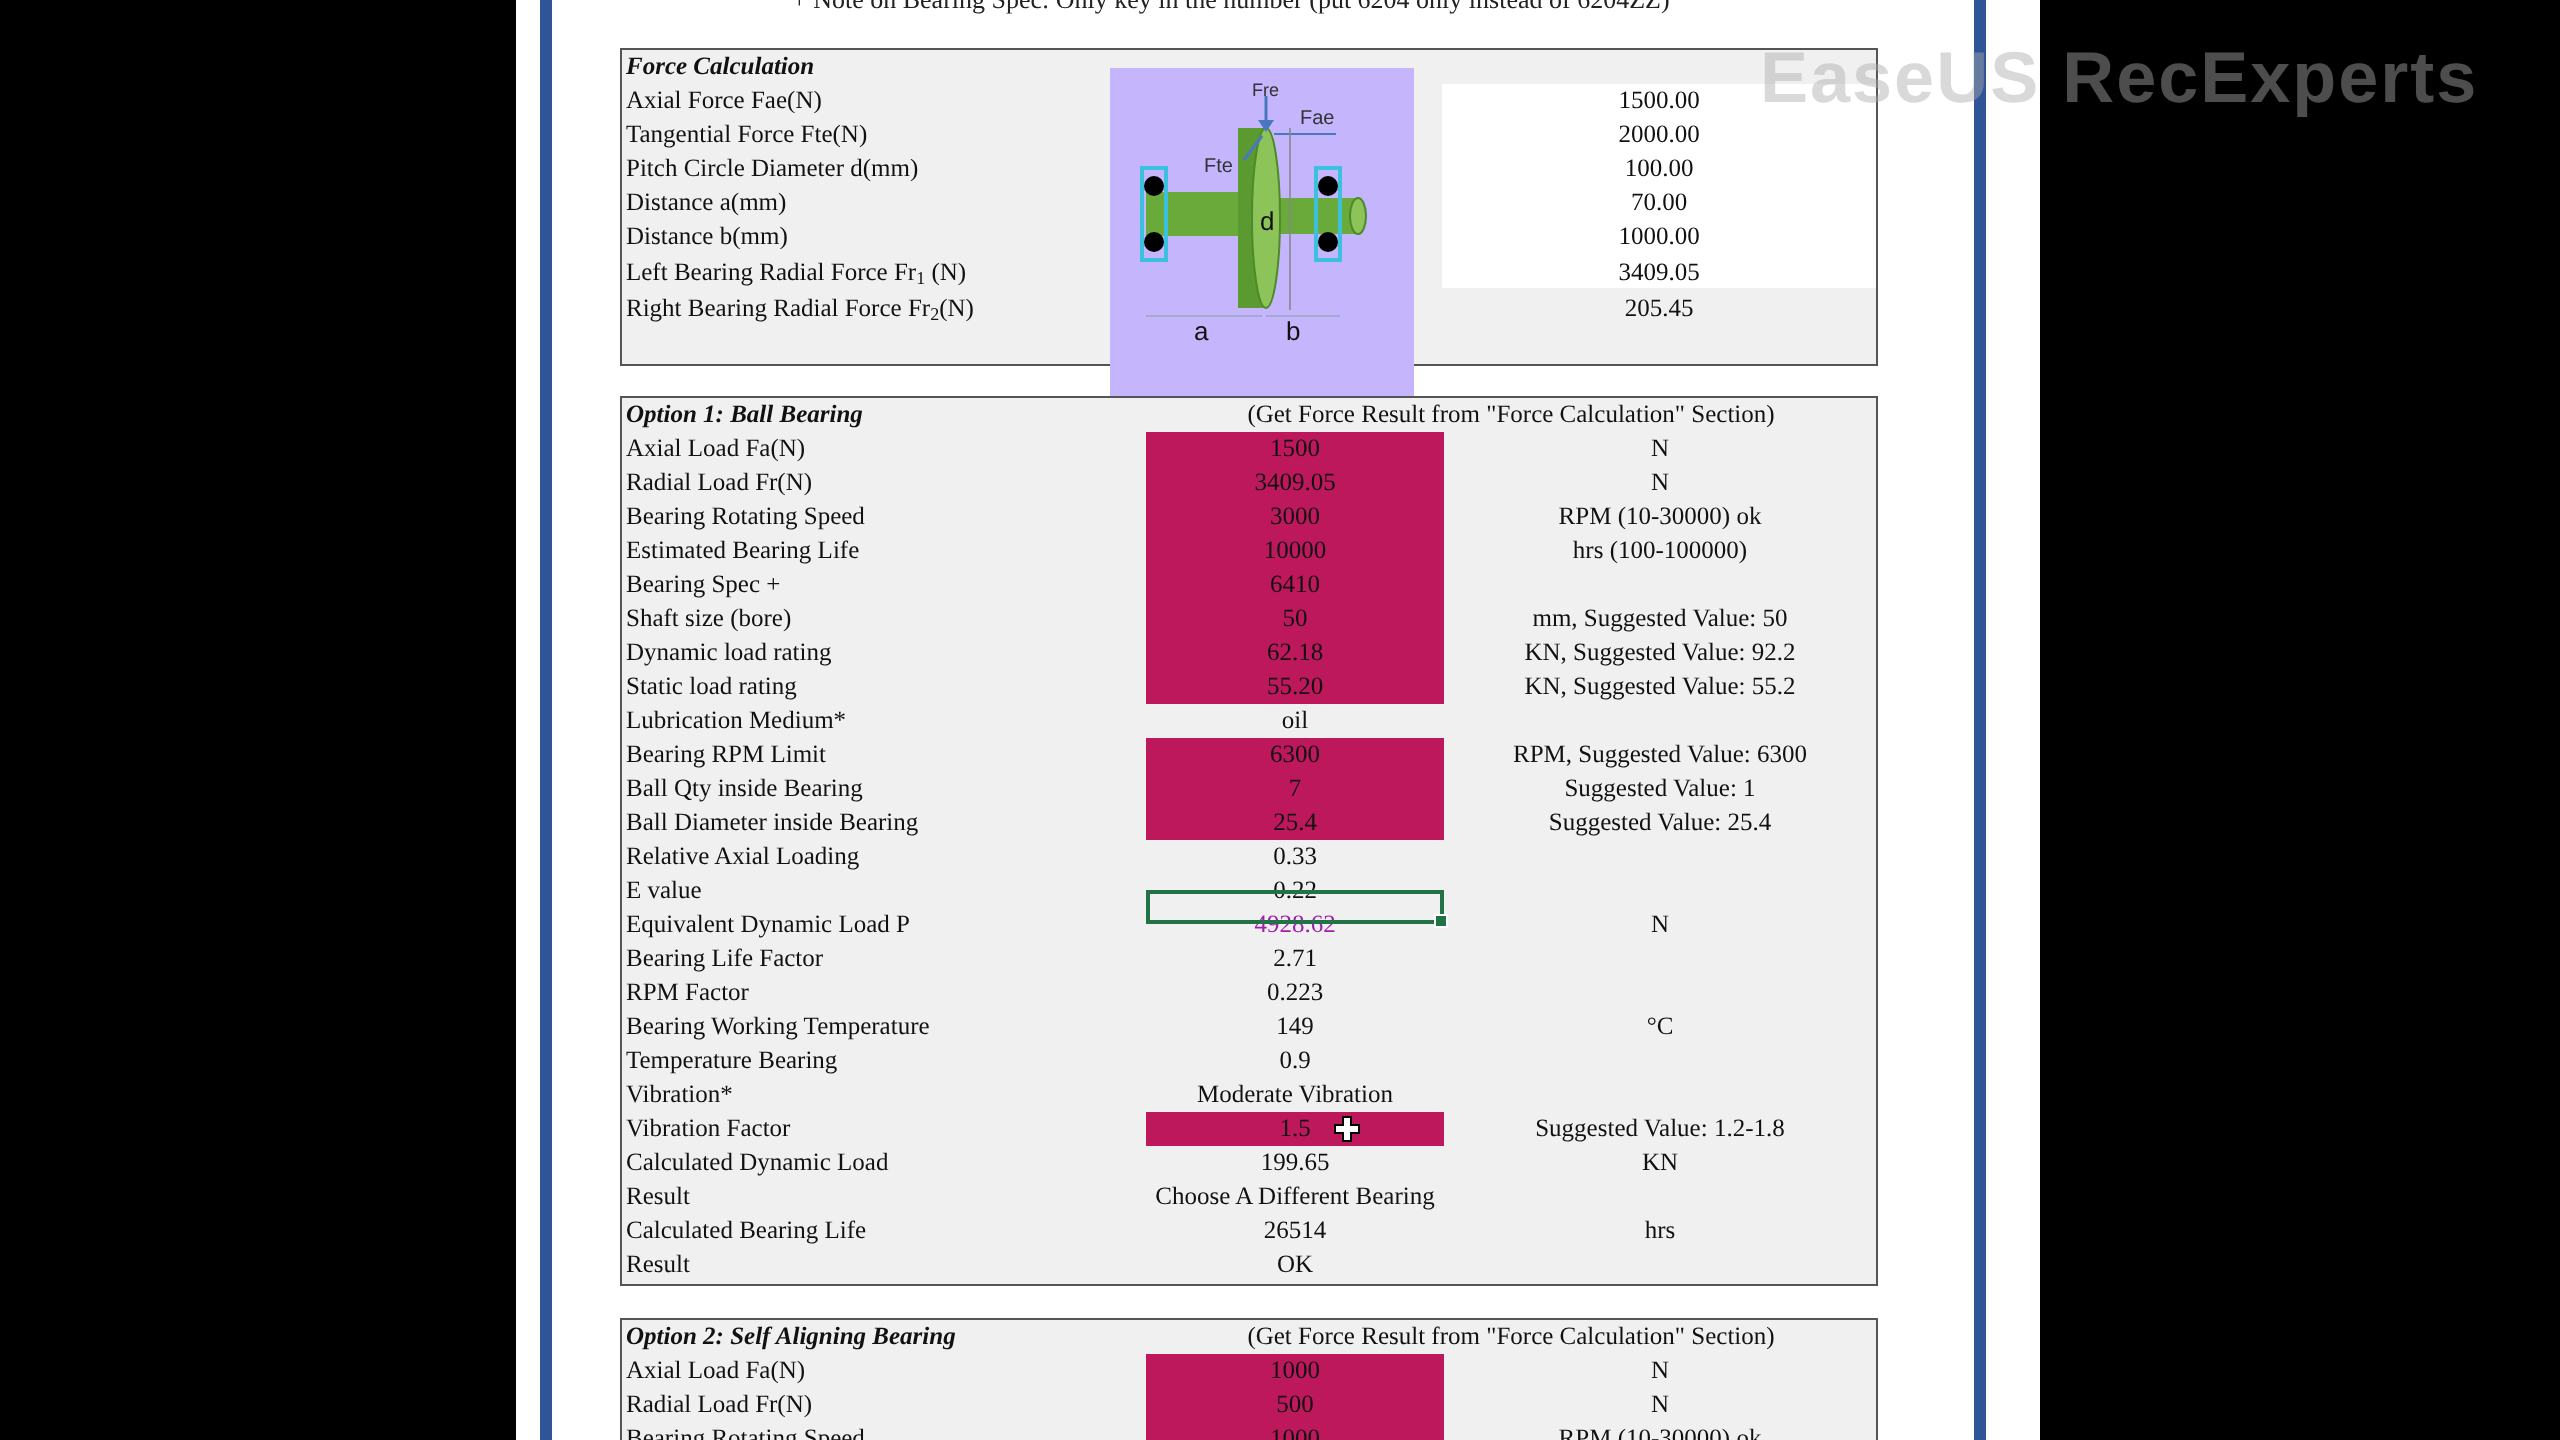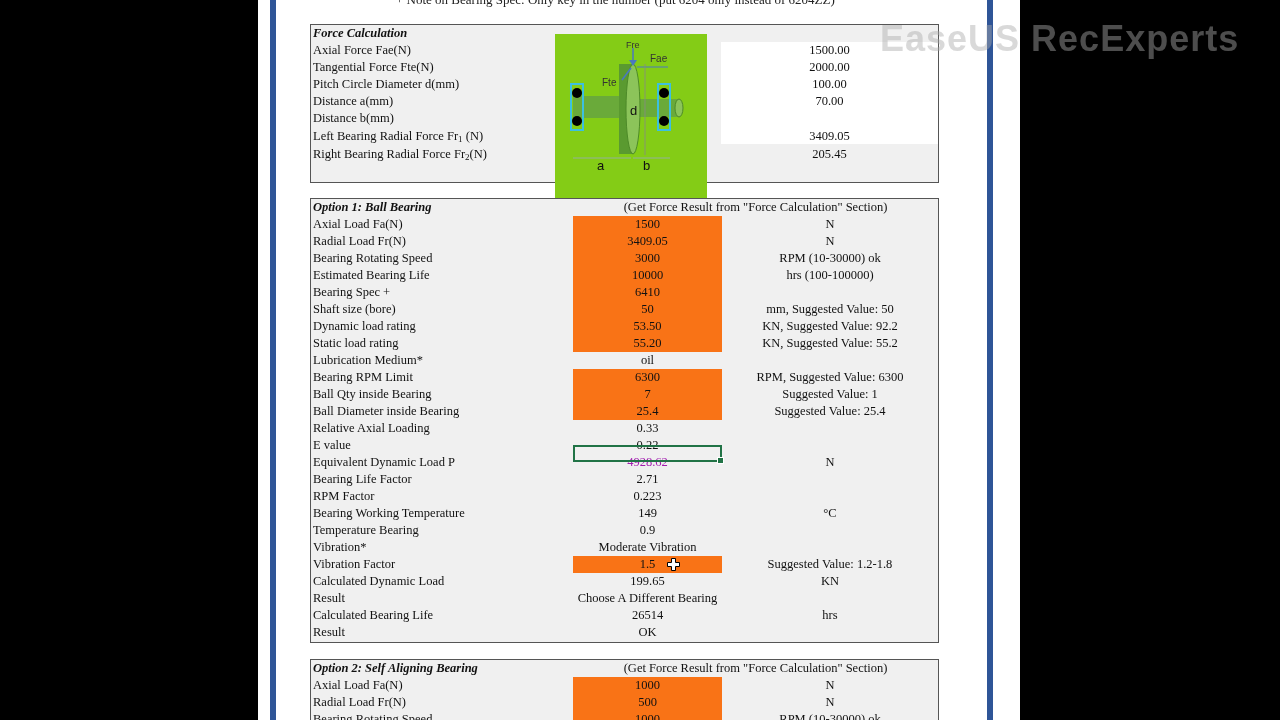--- a/index.html
+++ b/index.html
@@ -8,29 +8,29 @@
   .page { position:absolute; left:258px; top:0; width:762px; height:720px; background:#fff; }
   .vline { position:absolute; top:0; width:6px; height:720px; background:#2f5597; }
   .vline.left { left:12px; }
   .vline.right { left:729px; }
   .note { position:absolute; left:138px; top:-8px; font-size:13px; color:#222; white-space:nowrap; }
   .panel { position:absolute; left:52px; width:627px; background:#f0f0f0; border:1px solid #555; }
   .row { position:relative; height:17px; line-height:17px; white-space:nowrap; }
   .lbl { position:absolute; left:2px; }
   .lbl.title { font-weight:bold; font-style:italic; }
   .val { position:absolute; left:262px; width:149px; text-align:center; }
-  .val.input { background:#f97316; }
+  .val.input { background:#be185d; }
   .unit { position:absolute; left:411px; width:216px; text-align:center; }
   .hint { position:absolute; left:262px; width:365px; text-align:center; }
   sub { font-size:9px; vertical-align:-2px; line-height:0; }
   
   .fpanel { top:24px; height:157px; }
   .fpanel .val { left:410px; width:217px; text-align:center; }
   .whitebox { position:absolute; left:410px; top:17px; width:217px; height:102px; background:#fff; }
-  .diagram { position:absolute; left:244px; top:9px; width:152px; height:174px; background:#84cc16; }
+  .diagram { position:absolute; left:244px; top:9px; width:152px; height:174px; background:#c4b5fd; }
   .selected { position:absolute; left:262px; width:149px; height:17px; border:2px solid #217346; box-sizing:border-box; top:-9px; }
   .selected .handle { position:absolute; right:-4px; bottom:-4px; width:5px; height:5px; background:#217346; border:1px solid #fff; }
   .cursor { position:absolute; left:356px; top:2px; width:13px; height:13px; }
   .watermark { position:absolute; left:622px; top:18px; font-family:"Liberation Sans", "DejaVu Sans", sans-serif;
                font-weight:bold; font-size:36px; color:rgba(170,170,170,0.45); white-space:nowrap; letter-spacing:1px; }
   .strike { color:#a21caf; }
 </style>
 </head>
 <body>
 
@@ -91,20 +91,21 @@
     <div class="row">
       <span class="lbl">Pitch Circle Diameter d(mm)</span>
       <span class="val">100.00</span>
     </div>
     <div class="row">
       <span class="lbl">Distance a(mm)</span>
       <span class="val">70.00</span>
     </div>
     <div class="row">
       <span class="lbl">Distance b(mm)</span>
+      <span class="val">1000.00</span>
     </div>
     <div class="row" style="height:18px;line-height:18px;">
       <span class="lbl"><span>Left Bearing Radial Force Fr</span><sub>1</sub><span> (N)</span></span>
       <span class="val">3409.05</span>
     </div>
     <div class="row" style="height:18px;line-height:18px;">
       <span class="lbl"><span>Right Bearing Radial Force Fr</span><sub>2</sub><span>(N)</span></span>
       <span class="val">205.45</span>
     </div>
   </div>
@@ -140,21 +141,21 @@
           <span class="val input">6410</span>
           <span class="unit"></span>
         </div>
         <div class="row">
           <span class="lbl">Shaft size (bore)</span>
           <span class="val input">50</span>
           <span class="unit">mm, Suggested Value: 50</span>
         </div>
         <div class="row">
           <span class="lbl">Dynamic load rating</span>
-          <span class="val input">53.50</span>
+          <span class="val input">62.18</span>
           <span class="unit">KN, Suggested Value: 92.2</span>
         </div>
         <div class="row">
           <span class="lbl">Static load rating</span>
           <span class="val input">55.20</span>
           <span class="unit">KN, Suggested Value: 55.2</span>
         </div>
         <div class="row">
           <span class="lbl">Lubrication Medium*</span>
           <span class="val">oil</span>

